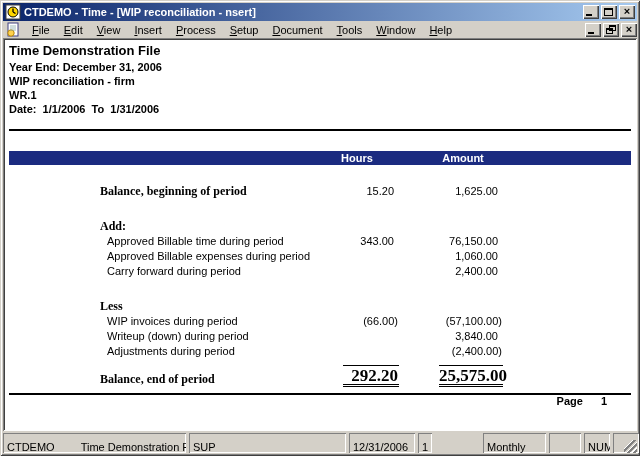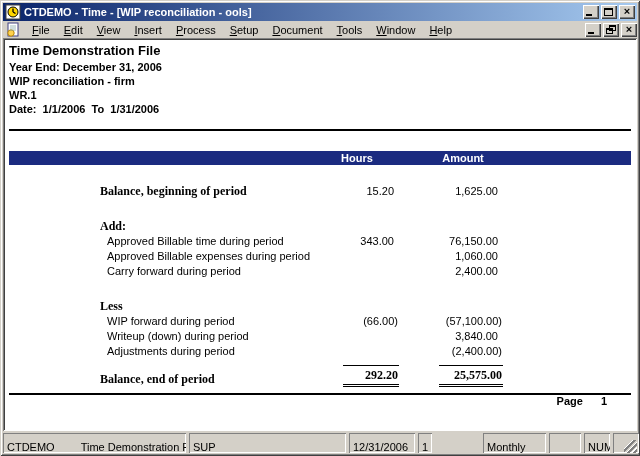--- a/index.html
+++ b/index.html
@@ -63,21 +63,21 @@
   .r-row{display:grid;grid-template-columns:300px 90px 104px;height:15px;line-height:15px;font-size:11px;}
   .row-gap{height:20px;}
   .c-label.serif{font-family:"Liberation Serif",serif;font-weight:bold;font-size:12px;padding-left:91px;white-space:nowrap;}
   .c-label.item{padding-left:98px;white-space:nowrap;}
   .c-num{text-align:right;padding-right:5px;white-space:nowrap;}
   .c-num.paren{padding-right:1px;}
   .r-row.total{height:24px;align-items:end;margin-top:4px;}
   .r-row.total .c-num{padding-right:0;}
   .total-val{
     display:inline-block;text-align:right;font-family:"Liberation Serif",serif;
-    font-weight:bold;font-size:12px;border-top:1px solid #000;border-bottom:3px double #000;
+    font-weight:bold;font-size:17px;border-top:1px solid #000;border-bottom:3px double #000;
     padding:2px 1px 1px 0;
   }
   .total-val.hours{width:56px;}
   .total-val.amount{width:64px;text-align:right;}
   .pageline{text-align:right;font-size:11px;font-weight:bold;padding-right:24px;}
   .pageline .pnum{display:inline-block;margin-left:18px;}
   
   .statusbar{
     position:absolute;left:3px;top:433px;right:3px;height:20px;background:#D4D0C8;
     display:flex;gap:3px;align-items:stretch;font-size:11px;padding-right:14px;
@@ -99,21 +99,21 @@
 <body>
 
 <div class="window">
 
   <div class="titlebar">
     <svg class="app-icon" viewBox="0 0 16 16">
       <rect x="1" y="1" width="14" height="14" fill="#fff" stroke="#404040"></rect>
       <circle cx="8" cy="8" r="5" fill="#FFD700" stroke="#000"></circle>
       <path d="M8 8 L8 4.5 M8 8 L10.5 9.5" stroke="#000" stroke-width="1.3" fill="none"></path>
     </svg>
-    <span class="title">CTDEMO - Time - [WIP reconciliation - ools]</span>
+    <span class="title">CTDEMO - Time - [WIP reconciliation - nsert]</span>
     <span class="winbtns">
       <span class="wbtn">
           <span class="g-min"></span>
         </span>
       <span class="wbtn">
           <span class="g-max"></span>
         </span>
       <span class="wbtn">
           <span class="g-close">×</span>
         </span>
@@ -194,21 +194,21 @@
           <div class="c-num"></div>
           <div class="c-num">2,400.00</div>
         </div>
         <div class="row-gap"></div>
         <div class="r-row">
           <div class="c-label serif">Less</div>
           <div class="c-num"></div>
           <div class="c-num"></div>
         </div>
         <div class="r-row">
-          <div class="c-label item">WIP forward during period</div>
+          <div class="c-label item">WIP invoices during period</div>
           <div class="c-num paren">(66.00)</div>
           <div class="c-num paren">(57,100.00)</div>
         </div>
         <div class="r-row">
           <div class="c-label item">Writeup (down) during period</div>
           <div class="c-num"></div>
           <div class="c-num">3,840.00</div>
         </div>
         <div class="r-row">
           <div class="c-label item">Adjustments during period</div>

